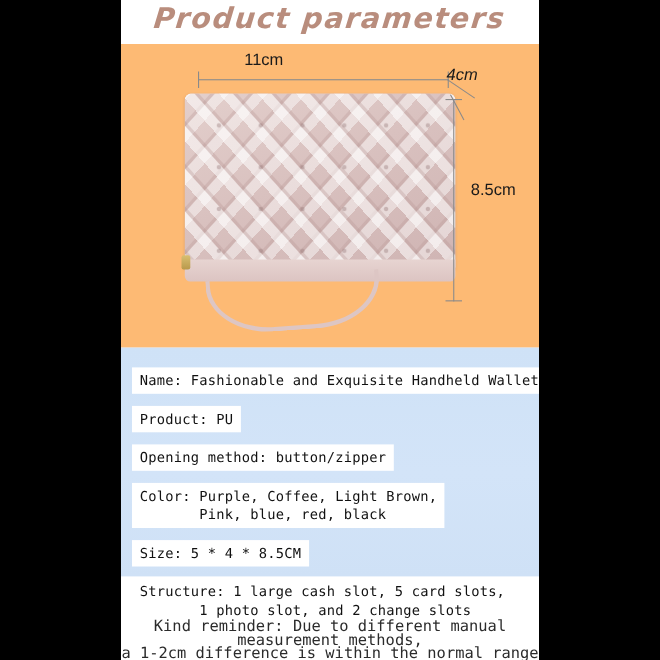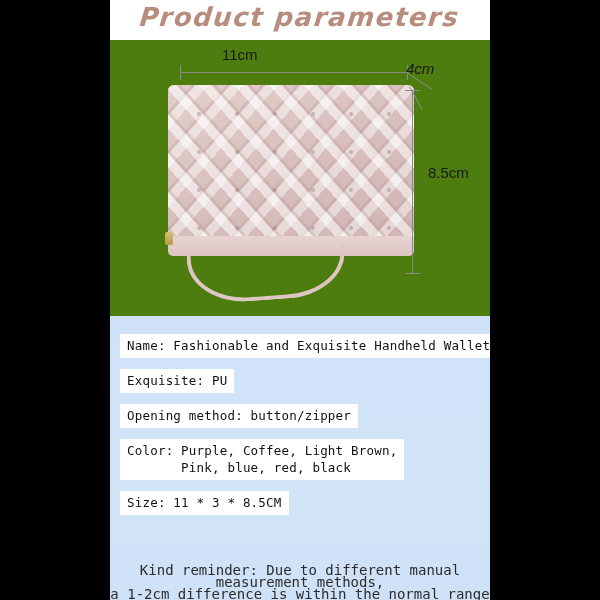--- a/index.html
+++ b/index.html
@@ -44,21 +44,21 @@
     color: #b98d7d;
     transform: skewX(-6deg);
   }
 
   
   .photo-area {
     position: absolute;
     left: 0; top: 40px;
     width: 380px;
     height: 276px;
-    background: #4d7c0f;
+    background: #fdba74;
   }
 
   
   .dim-label {
     position: absolute;
     font-family: "Liberation Sans", sans-serif;
     font-size: 15px;
     color: #1a1a1a;
     white-space: nowrap;
   }
@@ -152,21 +152,21 @@
     border-top: none;
     border-radius: 0 0 60px 60px / 0 0 44px 44px;
     transform: rotate(-4deg);
   }
 
   
   .spec-panel {
     position: absolute;
     left: 0; top: 316px;
     width: 380px;
-    height: 284px;
+    height: 208px;
     background: linear-gradient(180deg, #cfe2f7 0%, #d3e4f8 55%, #cfe1f6 100%);
   }
   .spec-rows {
     position: absolute;
     left: 10px; top: 18px;
     width: 360px;
   }
   .spec-row {
     display: block;
     margin-bottom: 11px;
@@ -227,31 +227,35 @@
       <span class="dim-label dim-d">4cm</span>
       <span class="dim-label dim-h">8.5cm</span>
     </div>
 
     <div class="spec-panel">
       <div class="spec-rows">
         <div class="spec-row">
           <span class="chip">Name: Fashionable and Exquisite Handheld Wallet</span>
         </div>
         <div class="spec-row">
-          <span class="chip">Exquisite: PU</span>
+          <span class="chip">Product: PU</span>
         </div>
         <div class="spec-row">
           <span class="chip">Opening method: button/zipper</span>
         </div>
         <div class="spec-row">
           <span class="chip">Color: Purple, Coffee, Light Brown,
        Pink, blue, red, black</span>
         </div>
         <div class="spec-row">
-          <span class="chip">Size: 11 * 3 * 8.5CM</span>
+          <span class="chip">Size: 5 * 4 * 8.5CM</span>
+        </div>
+        <div class="spec-row">
+          <span class="chip">Structure: 1 large cash slot, 5 card slots,
+       1 photo slot, and 2 change slots</span>
         </div>
       </div>
       <div class="note">Kind reminder: Due to different manual measurement methods,
 a 1-2cm difference is within the normal range</div>
     </div>
 
   </div>
 </div>
 
 </body></html>

